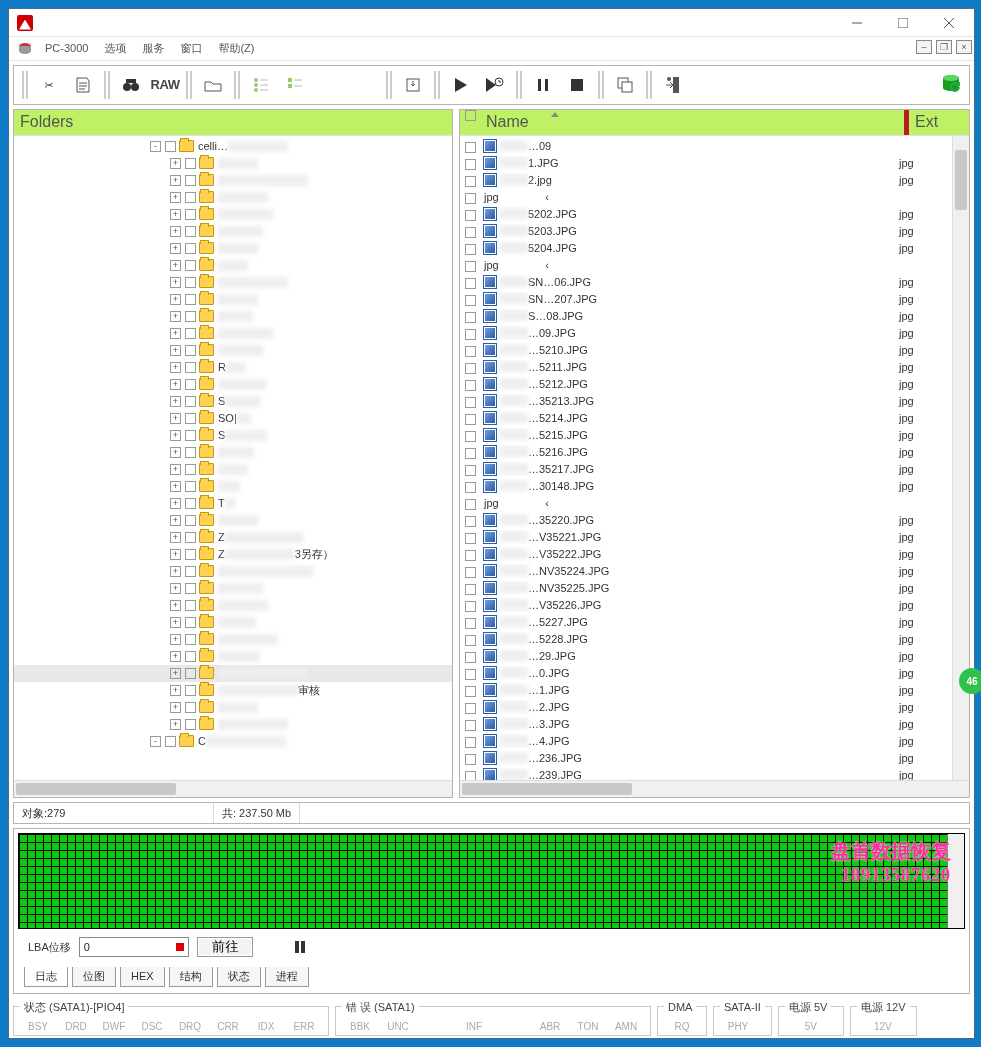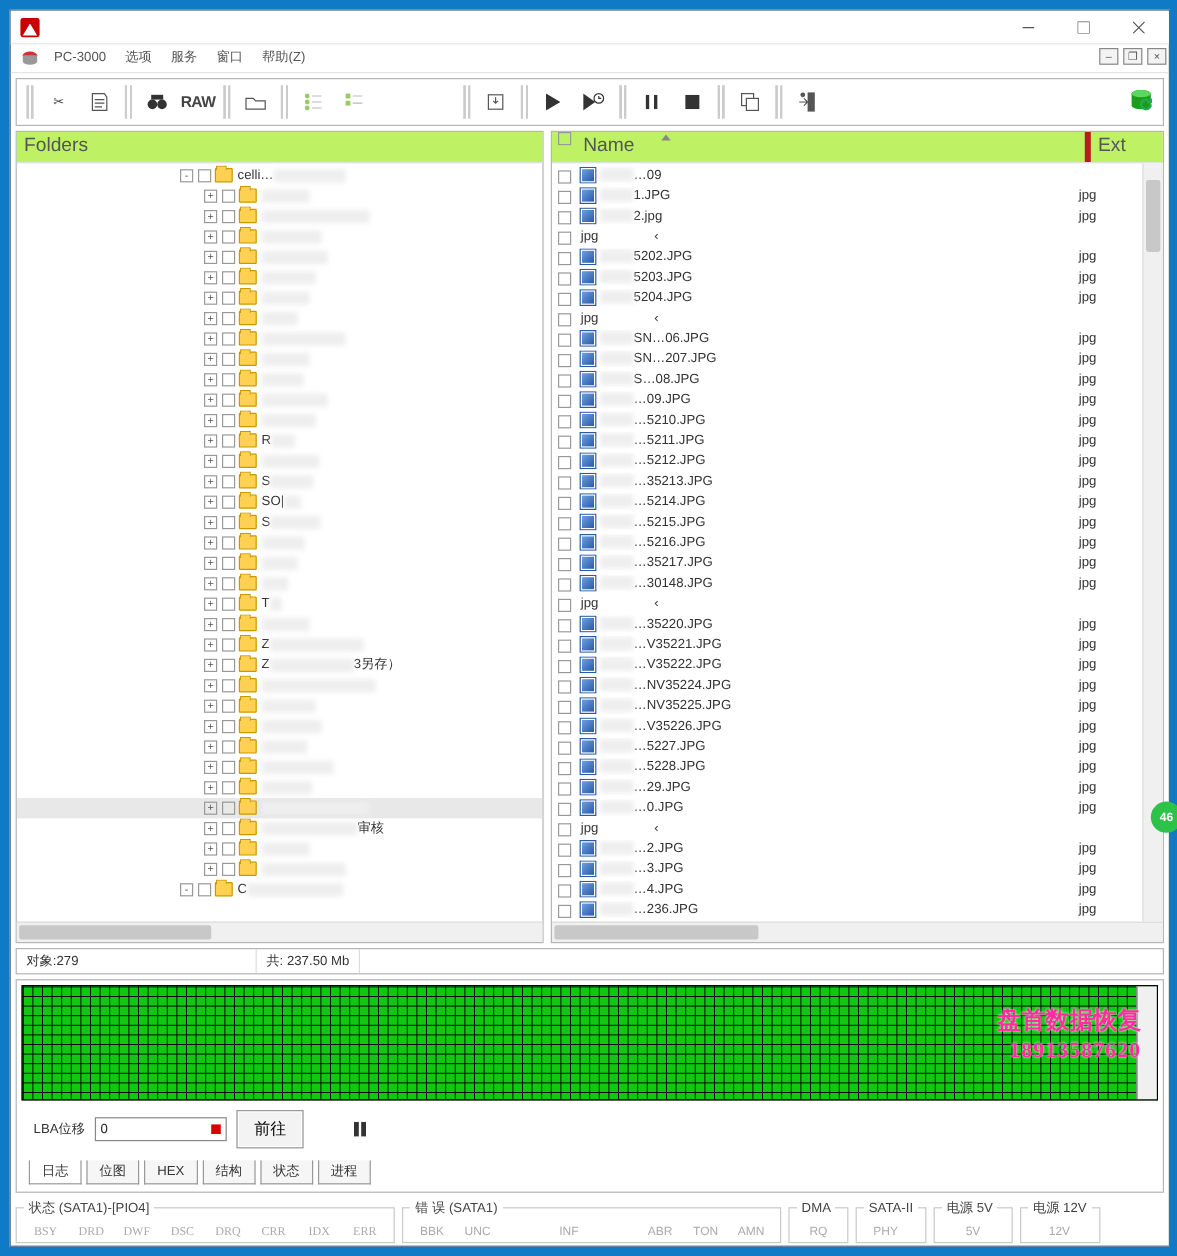--- a/index.html
+++ b/index.html
@@ -69,21 +69,21 @@
 
 .map-wrap{margin:0 4px 4px;border:1px solid #b5b5b5;padding:4px;display:flex;flex-direction:column;gap:6px}
 .blockmap{height:96px;background:#000;position:relative;border:1px solid #000}
 .blockmap .grid{position:absolute;inset:0;background-image:linear-gradient(#000 1px,transparent 1px),linear-gradient(90deg,#000 1px,transparent 1px);background-size:8px 8px;background-color:#10c810}
 .blockmap .vbar{position:absolute;right:0;top:0;bottom:0;width:17px;background:#f0f0f0;border-left:1px solid #777}
 
 .lba-row{display:flex;align-items:center;gap:8px;padding:2px 10px}
 .lba-row .lbl{color:#333}
 .lba-input{width:110px;height:20px;border:1px solid #888;padding:0 4px;display:flex;align-items:center;justify-content:space-between}
 .lba-input .led{width:8px;height:8px;background:#d00}
-.lba-btn{height:32px;padding:0 14px;border:1px solid #999;background:#f3f3f3;box-shadow:inset 0 0 0 1px #fff}
+.lba-btn{height:20px;padding:0 14px;border:1px solid #999;background:#f3f3f3;box-shadow:inset 0 0 0 1px #fff}
 .pause{display:flex;gap:2px}
 .pause span{width:4px;height:12px;background:#333}
 
 .tabs{display:flex;gap:4px;padding:2px 6px;align-items:flex-end}
 .tab{padding:2px 10px;border:1px solid #999;border-top:none;background:#f6f6f6;color:#333;font-size:11px}
 .tab.active{background:#fff;font-weight:500}
 
 .hw{margin:2px 4px 2px;display:flex;gap:6px;align-items:flex-start}
 .hw fieldset{border:1px solid #c9c9c9;margin:0;padding:6px 6px 2px;display:flex;gap:6px}
 .hw legend{font-size:11px;color:#444;padding:0 4px}
@@ -875,20 +875,25 @@
                 <span class="fico"></span>
                 <span class="blur" style="width:28px"></span>
                 <span>…0.JPG</span>
               </span>
               <span class="ext">jpg</span>
               <span class="more">‹</span>
             </div>
             <div class="row">
               <span class="list-cb-col">
                 <span class="chk"></span>
+              </span>
+              <span class="nm">
+                <span class="fico"></span>
+                <span class="blur" style="width:28px"></span>
+                <span>…1.JPG</span>
               </span>
               <span class="ext">jpg</span>
               <span class="more">‹</span>
             </div>
             <div class="row">
               <span class="list-cb-col">
                 <span class="chk"></span>
               </span>
               <span class="nm">
                 <span class="fico"></span>
@@ -998,21 +1003,21 @@
       <div class="tab">HEX</div>
       <div class="tab">结构</div>
       <div class="tab">状态</div>
       <div class="tab">进程</div>
     </div>
   </div>
 
   <div class="hw">
     <fieldset>
         <legend>状态 (SATA1)-[PIO4]</legend>
-        <div class="cells" id="hw-status" style="display: flex; gap: 2px; font-family: Liberation Serif, serif;">
+        <div class="cells" id="hw-status" style="display: flex; gap: 2px;">
           <div class="cell">BSY</div>
           <div class="cell">DRD</div>
           <div class="cell">DWF</div>
           <div class="cell">DSC</div>
           <div class="cell">DRQ</div>
           <div class="cell">CRR</div>
           <div class="cell">IDX</div>
           <div class="cell">ERR</div>
         </div>
       </fieldset>

